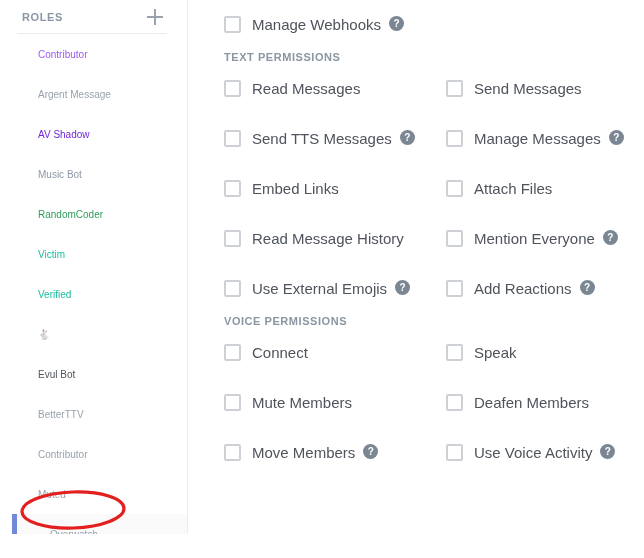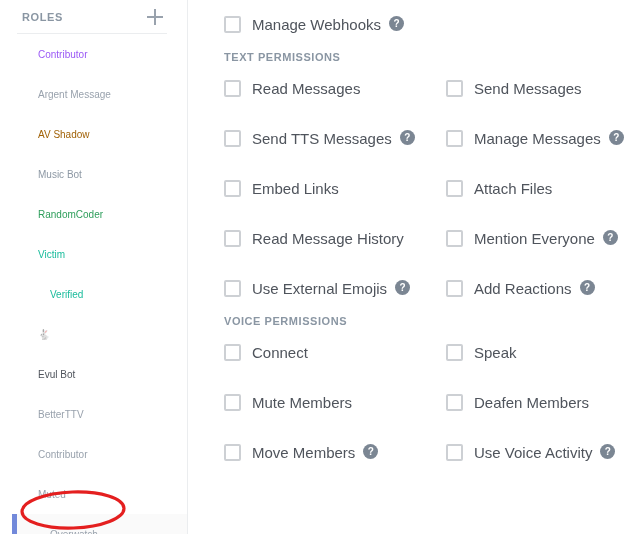--- a/index.html
+++ b/index.html
@@ -207,33 +207,33 @@
     <div class="roles-divider"></div>
 
     <div class="roles-list" id="roles-list">
         <div class="role-item">
           <span style="color: rgb(155, 89, 246);">Contributor</span>
         </div>
         <div class="role-item">
           <span style="color: rgb(153, 162, 173);">Argent Message</span>
         </div>
         <div class="role-item">
-          <span style="color: #a16207;">AV Shadow</span>
+          <span style="color: #6d28d9;">AV Shadow</span>
         </div>
         <div class="role-item">
           <span style="color: rgb(141, 152, 164);">Music Bot</span>
         </div>
         <div class="role-item">
           <span style="color: rgb(46, 158, 91);">RandomCoder</span>
         </div>
         <div class="role-item">
           <span style="color: rgb(26, 188, 156);">Victim</span>
         </div>
         <div class="role-item">
-          <span style="color: rgb(26, 188, 156); margin-left: 12px;">Verified</span>
+          <span style="color: rgb(26, 188, 156);">Verified</span>
         </div>
         <div class="role-item">
           <span style="color: rgb(199, 204, 209);">🐇</span>
         </div>
         <div class="role-item">
           <span style="color: rgb(79, 84, 92);">Evul Bot</span>
         </div>
         <div class="role-item">
           <span style="color: rgb(153, 162, 173);">BetterTTV</span>
         </div>

